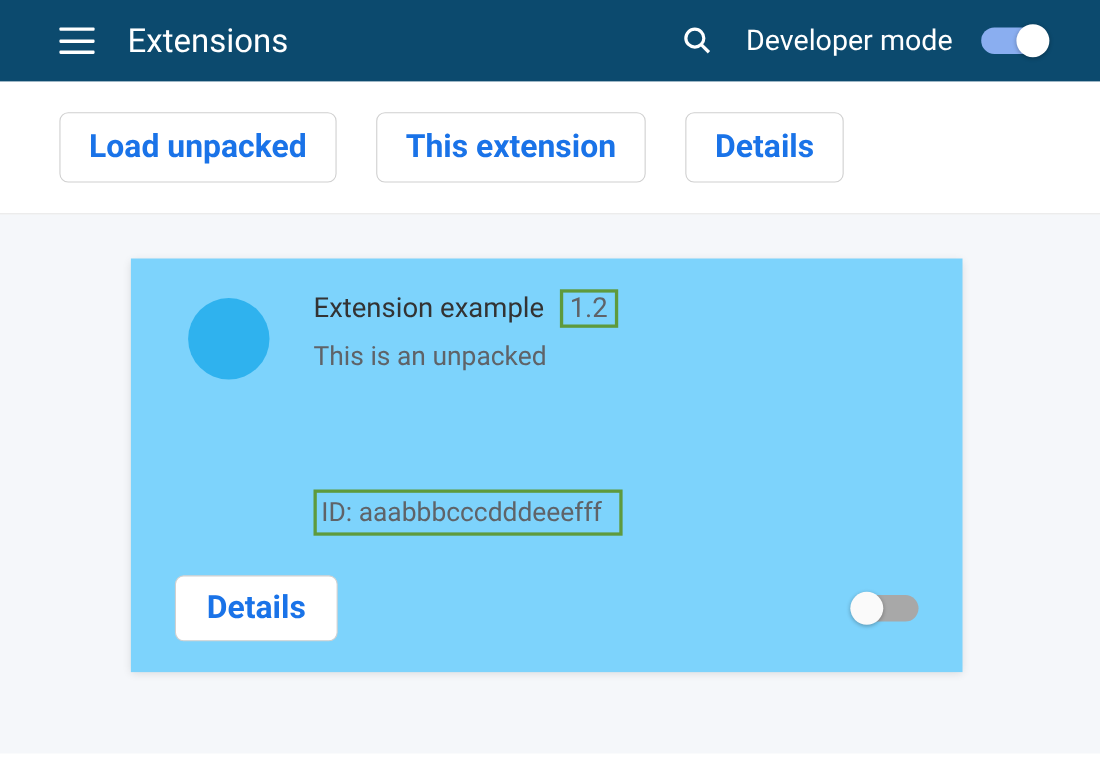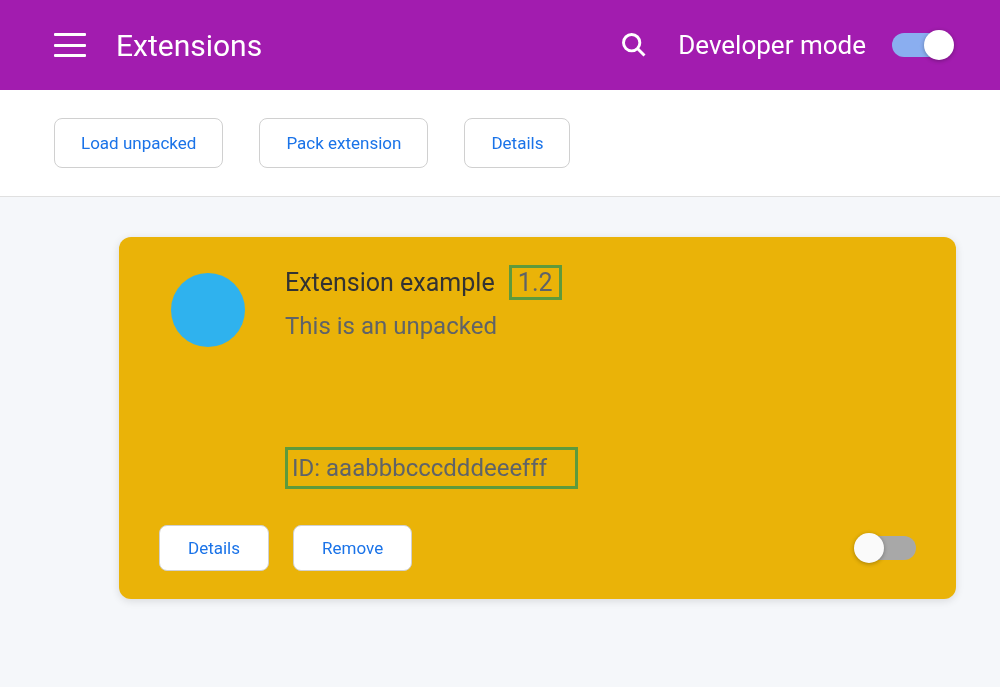--- a/index.html
+++ b/index.html
@@ -8,22 +8,22 @@
       box-sizing: border-box;
       font-family: -apple-system, BlinkMacSystemFont, "Segoe UI", Roboto, Arial, sans-serif;
     }
     body {
       width: 1000px;
       height: 698px;
       background: #fff;
       overflow: hidden;
     }
     .header {
-      background: #a21caf;
-      height: 90px;
+      background: #0c4a6e;
+      height: 74px;
       display: flex;
       align-items: center;
       padding: 0 48px 0 54px;
       color: #fff;
     }
     .menu-icon {
       width: 32px;
       height: 24px;
       display: flex;
       flex-direction: column;
@@ -87,37 +87,37 @@
     .toolbar {
       padding: 28px 54px;
       display: flex;
       gap: 36px;
       border-bottom: 1px solid #e0e0e0;
     }
     .btn-outline {
       border: 1px solid #d0d0d0;
       background: #fff;
       color: #1A73E8;
-      font-size: 17px;
-      font-weight: 400;
+      font-size: 29px;
+      font-weight: 700;
       padding: 14px 26px;
       border-radius: 8px;
       cursor: pointer;
     }
     .content {
       background: #f5f7fa;
       padding: 40px 54px;
       height: calc(698px - 100px - 108px);
     }
     .card {
-      background: #eab308;
-      border-radius: 12px;
+      background: #7dd3fc;
+      border-radius: 0;
       box-shadow: 0 2px 8px rgba(0,0,0,0.12);
       margin-left: 65px;
-      width: 837px;
+      width: 756px;
       padding: 28px 0 0 40px;
       position: relative;
     }
     .card-top {
       display: flex;
       gap: 40px;
     }
     .ext-icon {
       width: 74px;
       height: 74px;
@@ -147,21 +147,21 @@
       color: #5f6368;
       margin-top: 12px;
     }
     .ext-id-wrap {
       margin-top: 100px;
       margin-left: 126px;
     }
     .ext-id {
       display: inline-block;
       border: 3px solid #5E9A3C;
-      padding: 4px 28px 4px 4px;
+      padding: 4px 16px 4px 4px;
       font-size: 24px;
       color: #5f6368;
     }
     .card-actions {
       display: flex;
       align-items: center;
       gap: 24px;
       margin-top: 36px;
       padding-bottom: 28px;
       padding-right: 40px;
@@ -189,21 +189,21 @@
     <line x1="21" y1="21" x2="15" y2="15"></line>
   </svg>
   <div class="dev-mode-label">Developer mode</div>
   <div class="toggle toggle-on">
     <div class="toggle-knob"></div>
   </div>
 </div>
 
 <div class="toolbar">
   <button class="btn-outline">Load unpacked</button>
-  <button class="btn-outline">Pack extension</button>
+  <button class="btn-outline">This extension</button>
   <button class="btn-outline">Details</button>
 </div>
 
 <div class="content">
   <div class="card">
     <div class="card-top">
       <div class="ext-icon"></div>
       <div class="ext-info">
         <div class="ext-title-row">
           <span>Extension example</span>
@@ -211,21 +211,20 @@
           <span class="version-box">1.2</span>
         </div>
         <div class="ext-desc">This is an unpacked</div>
       </div>
     </div>
     <div class="ext-id-wrap">
       <span class="ext-id">ID: aaabbbcccdddeeefff</span>
     </div>
     <div class="card-actions">
       <button class="btn-outline">Details</button>
-      <button class="btn-outline">Remove</button>
       <div class="card-toggle-wrap">
         <div class="toggle toggle-off">
           <div class="toggle-knob"></div>
         </div>
       </div>
     </div>
   </div>
 </div>
 
 </body></html>

